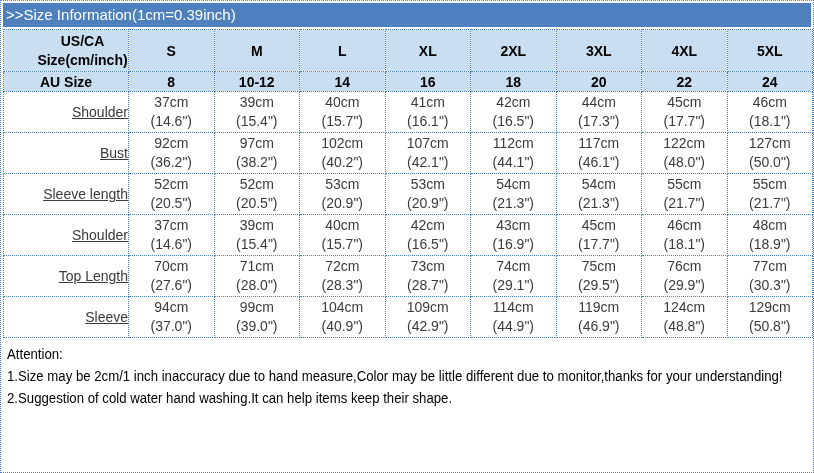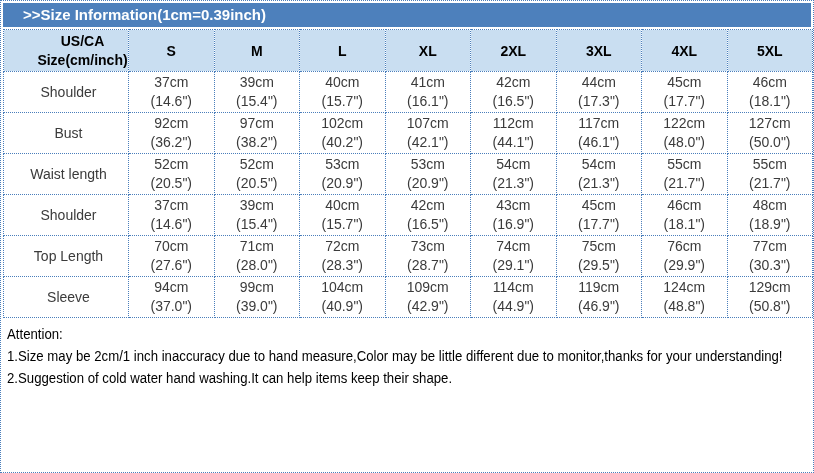--- a/index.html
+++ b/index.html
@@ -12,23 +12,23 @@
     box-sizing: border-box;
     border: 1px dotted var(--border, #4a7ebb);
     padding: 2px 2px 0 2px;
     background: #ffffff;
     overflow: hidden;
   }
 
   .banner {
     background: var(--banner-bg, #4d80bc);
     color: #ffffff;
-    font-weight: bold;
+    font-weight: normal;
     font-size: 15px;
-    padding: 2px 20px;
+    padding: 2px 3px;
     margin-bottom: 2px;
   }
   .banner-line { line-height: 20px; white-space: nowrap; }
 
   table.size-table {
     border-collapse: collapse;
     table-layout: fixed;
     width: 809px;
   }
   .size-table th, .size-table td {
@@ -52,23 +52,24 @@
   .size-table tbody td {
     background: #ffffff;
     color: #3b3b3b;
     font-size: 14px;
     height: 40px;
   }
   .size-table tbody td div { line-height: 19px; }
   td.rowlabel {
     background: var(--label-bg, #5b9bd5);
     color: #1c1c1c;
-    text-align: center;
+    text-align: right;
     padding-left: 5px;
     font-size: 15px;
+    text-decoration: underline;
   }
 
   .attention { padding: 5px 4px 0 4px; }
   .attention-inner {
     width: 956px;
     transform: scaleX(0.851);
     transform-origin: left top;
     color: #000000;
     font-size: 15.5px;
   }
@@ -103,20 +104,31 @@
           </th>
           <th>S</th>
           <th>M</th>
           <th>L</th>
           <th>XL</th>
           <th>2XL</th>
           <th>3XL</th>
           <th>4XL</th>
           <th>5XL</th>
         </tr>
+        <tr class="head-sub">
+          <th>AU Size</th>
+          <th>8</th>
+          <th>10-12</th>
+          <th>14</th>
+          <th>16</th>
+          <th>18</th>
+          <th>20</th>
+          <th>22</th>
+          <th>24</th>
+        </tr>
       </thead>
     <tbody id="size-body">
         <tr>
           <td class="rowlabel">Shoulder</td>
           <td>
             <div class="cm">37cm</div>
             <div class="inch">(14.6")</div>
           </td>
           <td>
             <div class="cm">39cm</div>
@@ -176,21 +188,21 @@
           <td>
             <div class="cm">122cm</div>
             <div class="inch">(48.0")</div>
           </td>
           <td>
             <div class="cm">127cm</div>
             <div class="inch">(50.0")</div>
           </td>
         </tr>
         <tr>
-          <td class="rowlabel">Waist length</td>
+          <td class="rowlabel">Sleeve length</td>
           <td>
             <div class="cm">52cm</div>
             <div class="inch">(20.5")</div>
           </td>
           <td>
             <div class="cm">52cm</div>
             <div class="inch">(20.5")</div>
           </td>
           <td>
             <div class="cm">53cm</div>

